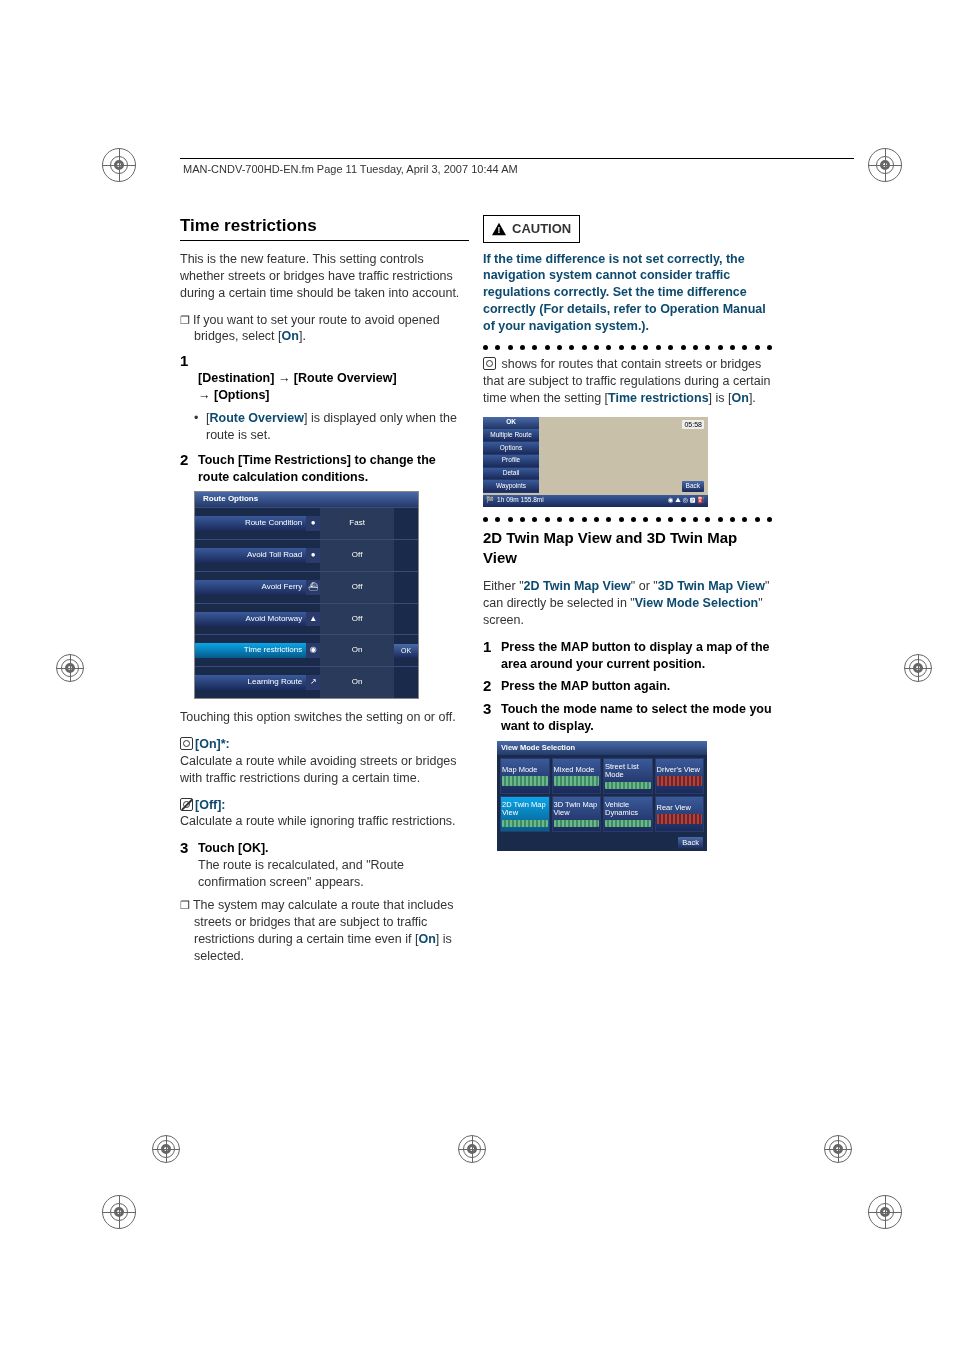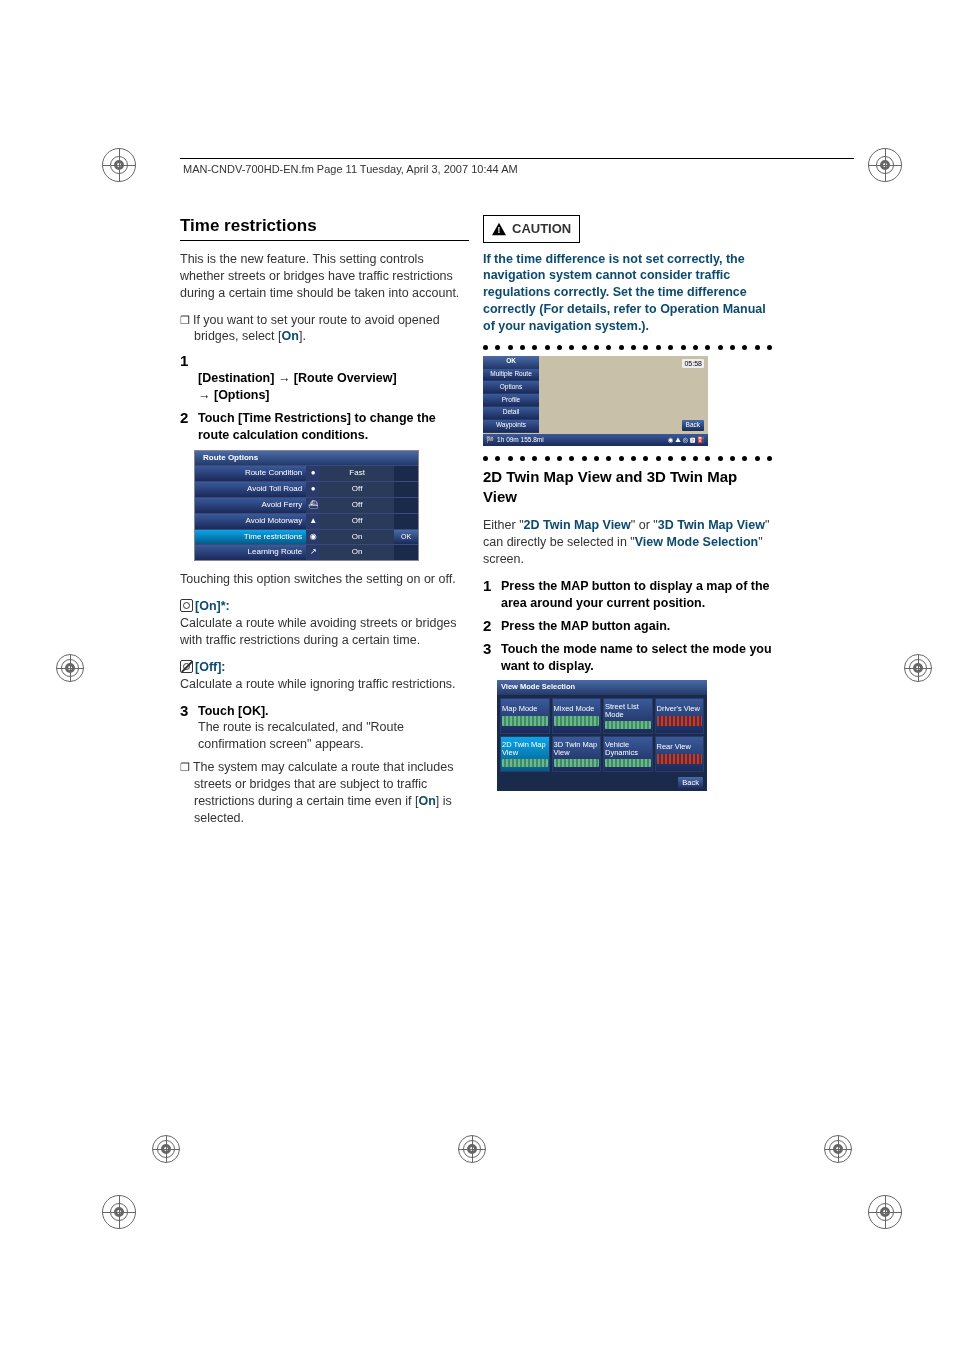--- a/index.html
+++ b/index.html
@@ -90,21 +90,21 @@
     background:#1a2a4a;
     border:1px solid #888;
     font-size: 8px; color:#fff;
     margin: 4px 0 10px 14px;
   }
   .ui-shot .titlebar { background:linear-gradient(#4a6aa8,#243a6a); padding:2px 8px; font-weight:bold; font-size:8px; }
   .ui-shot .row { display:flex; align-items:center; border-top:1px solid #3a4a7a; }
   .ui-shot .lbl { flex: 1.4; text-align:right; padding:2px 4px; background:linear-gradient(#3a5a9a,#1a2a5a); }
   .ui-shot .lbl.sel { background:linear-gradient(#0aa5e8,#055a88); }
   .ui-shot .ic { width:14px; text-align:center; background:#2a3a6a; padding:2px 0;}
-  .ui-shot .val { flex:1; text-align:center; padding:2px 0; background:#2a3a5a; }
+  .ui-shot .val { flex:1; text-align:center; padding:10px 0; background:#2a3a5a; }
   .ui-shot .okcell { width:24px; text-align:center; background:linear-gradient(#4a6aa8,#1a2a5a); font-size:7px; padding:2px 2px;}
 
   .map-shot {
     width:100%; max-width:225px; height:90px;
     background:#c8c0a8;
     position:relative;
     margin: 4px 0 10px 0;
     font-size:7px;
   }
   .map-shot .side { position:absolute; left:0; top:0; bottom:12px; width:56px; }
@@ -179,20 +179,23 @@
     <span class="num">1</span>
     <br>
     <span>
       <span>[Destination]</span>
       <span class="arrow">→</span>
       <span>[Route Overview]</span><br>
       <span class="arrow">→</span>
       <span>[Options]</span>
     </span>
   </div>
+  <div class="bullet-dot sub-note">
+    <span>[</span><b>Route Overview</b><span>] is displayed only when the route is set.</span>
+  </div>
 
   <div class="step">
     <span class="num">2</span>
     <span>Touch [Time Restrictions] to change the route calculation conditions.</span>
   </div>
 
   <div class="ui-shot">
     <div class="titlebar">Route Options</div>
     <div class="row">
             <div class="lbl">Route Condition</div>
@@ -284,20 +287,23 @@
           <span></span>
           <span></span>
           <span></span>
           <span></span>
           <span></span>
           <span></span>
           <span></span>
           <span></span>
         </div>
 
+  <p>
+    <span class="icon-clock"></span><span> shows for routes that contain streets or bridges that are subject to traffic regulations during a certain time when the setting [</span><b>Time restrictions</b><span>] is [</span><b>On</b><span>].</span>
+  </p>
 
   <div class="map-shot">
     <div class="side">
       <div class="first">OK</div>
       <div>Multiple Route</div>
       <div>Options</div>
       <div>Profile</div>
       <div>Detail</div>
       <div>Waypoints</div>
     </div>

